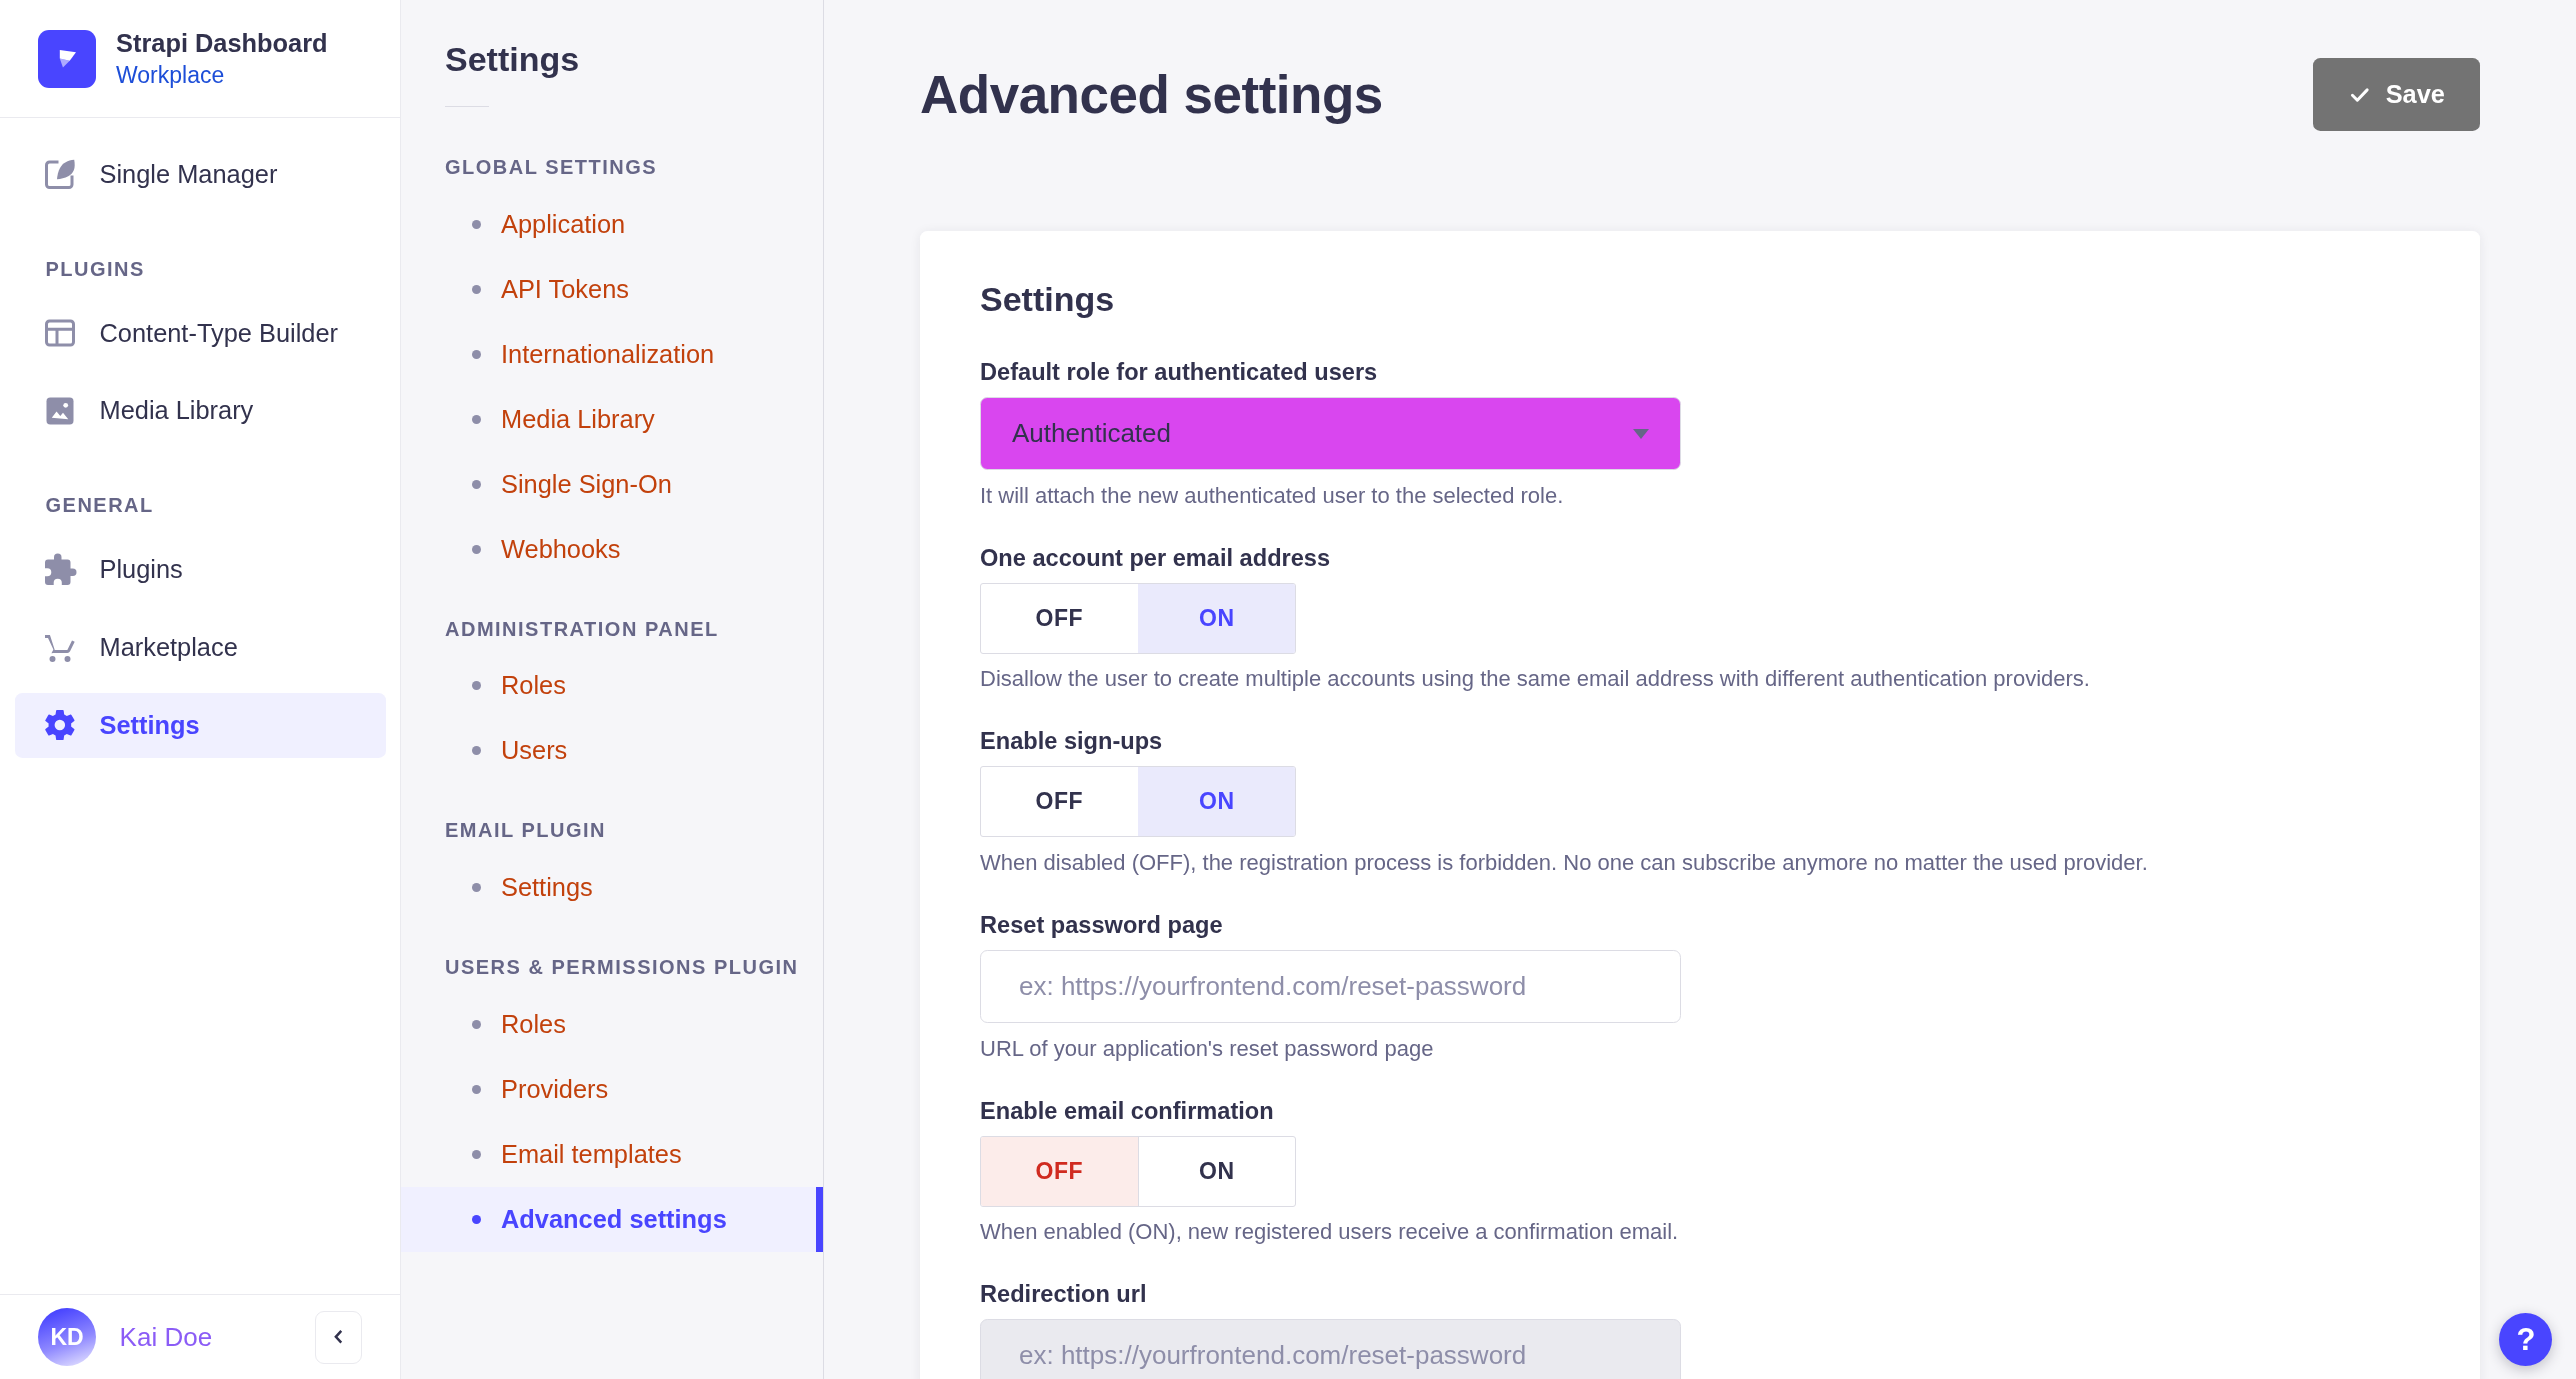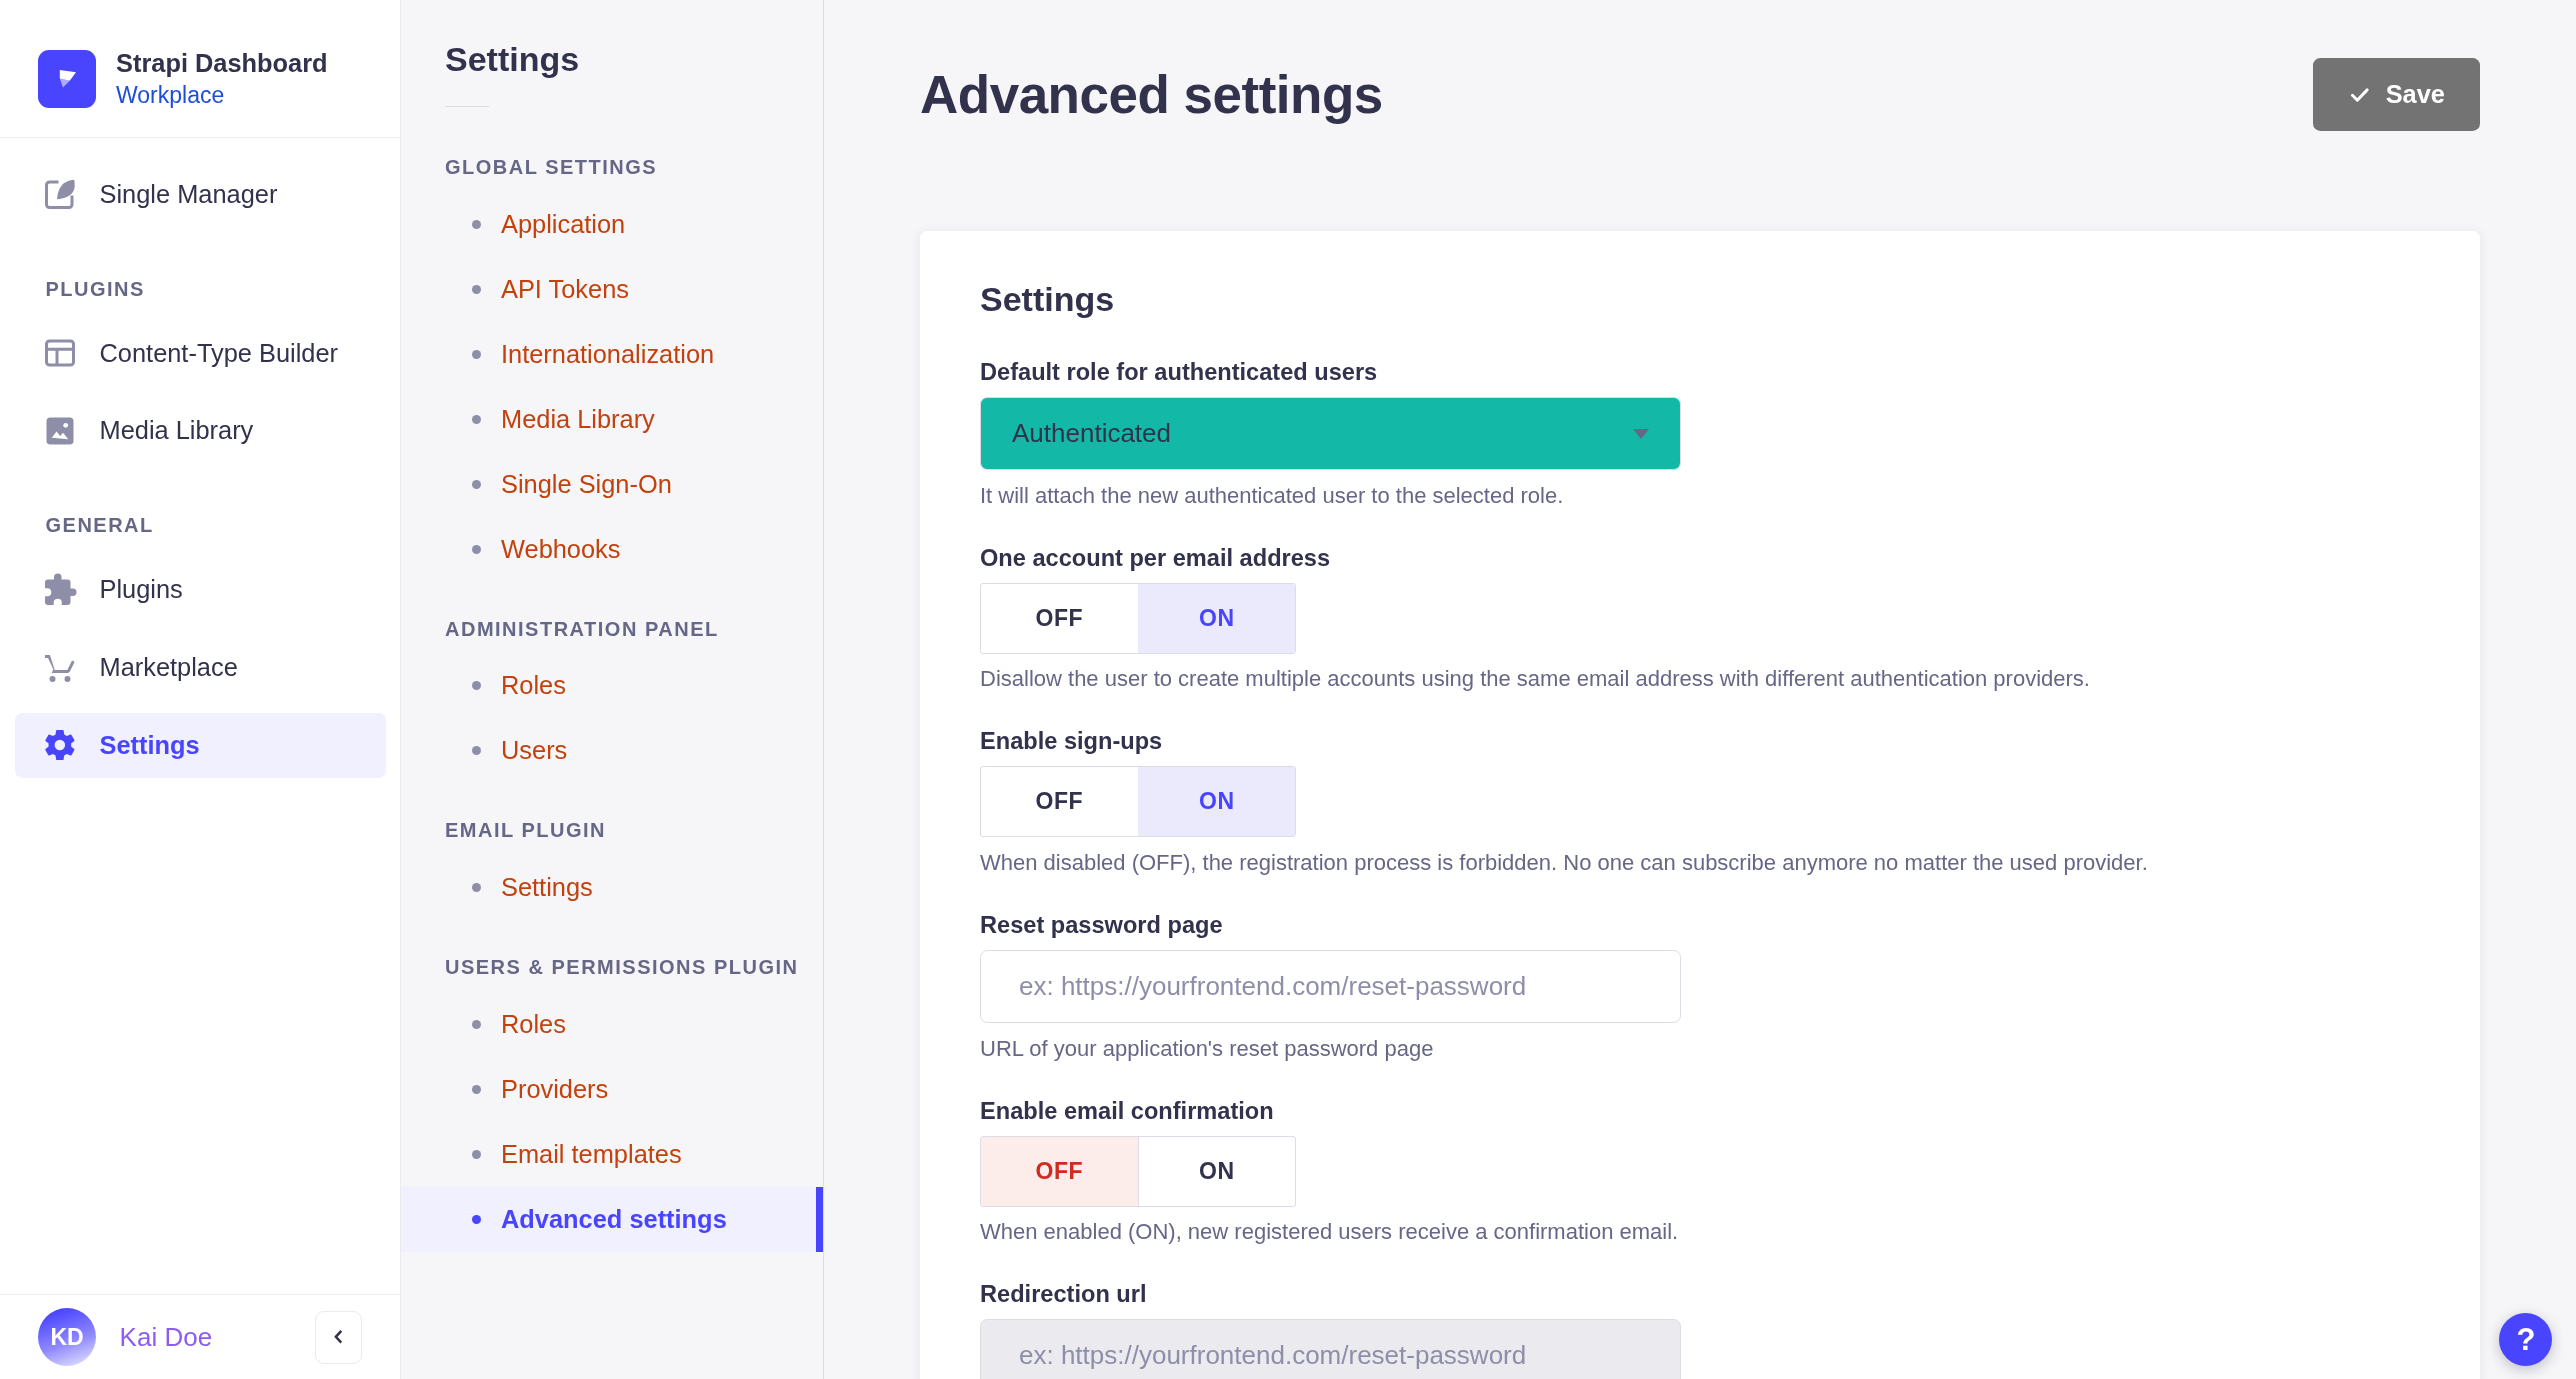--- a/index.html
+++ b/index.html
@@ -12,21 +12,21 @@
   }
 
   
   .sidebar {
     width: 401px; min-width: 401px; background: #FFFFFF;
     border-right: 0.9px solid #EAEAEF; position: relative;
     display: flex; flex-direction: column;
   }
   .brand {
     height: 118px; display: flex; align-items: center; gap: 20px;
-    padding: 0 38px; border-bottom: 0.9px solid #EAEAEF; margin-top: 20px;
+    padding: 0 38px; border-bottom: 0.9px solid #EAEAEF;
   }
   .brand-logo {
     width: 58px; height: 58px; border-radius: 11px; background: #4945FF;
     display: flex; align-items: center; justify-content: center; flex: none;
   }
   .brand-text { line-height: 1.15; }
   .brand-name { font-size: 25.4px; font-weight: 700; color: #32324D; }
   .brand-sub  { font-size: 23px; color: #1d4ed8; margin-top: 3.6px; }
 
   .nav { padding: 23.6px 14.5px 0; }
@@ -102,21 +102,21 @@
     padding: 49px 60px 60px; height: 1363px;
   }
   .card-title { font-size: 34px; font-weight: 700; color: #32324D; margin-bottom: 40px; }
 
   .field { margin-bottom: 36px; }
   .field-label { font-size: 23.6px; font-weight: 700; color: #32324D; margin-bottom: 11px; }
   .hint { font-size: 22px; color: #666687; margin-top: 12.7px; }
 
   .select {
     width: 701px; height: 73px; border: 1.8px solid #DCDCE4; border-radius: 7.3px;
-    background: #14b8a6; display: flex; align-items: center; justify-content: space-between;
+    background: #d946ef; display: flex; align-items: center; justify-content: space-between;
     padding: 0 31px; font-size: 26px; color: #32324D; cursor: pointer;
   }
   .caret {
     width: 0; height: 0; border-left: 8.2px solid transparent;
     border-right: 8.2px solid transparent; border-top: 10px solid #666687;
   }
 
   .toggle {
     width: 316px; height: 71px; border: 1.8px solid #DCDCE4; border-radius: 3px;
     background: #fff; display: flex; overflow: hidden;

